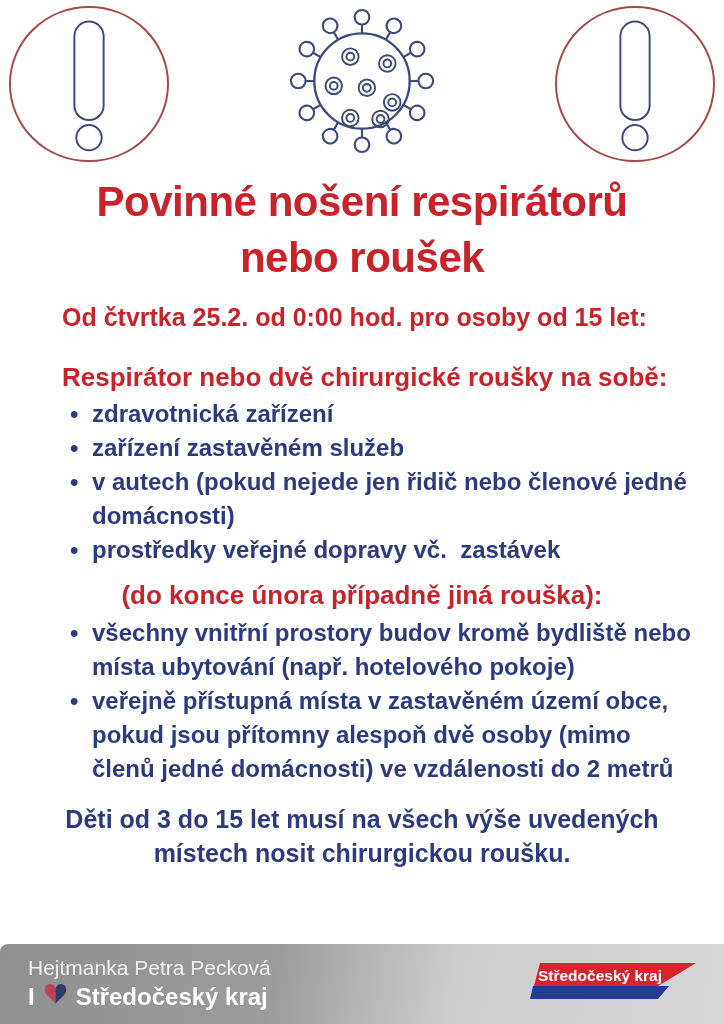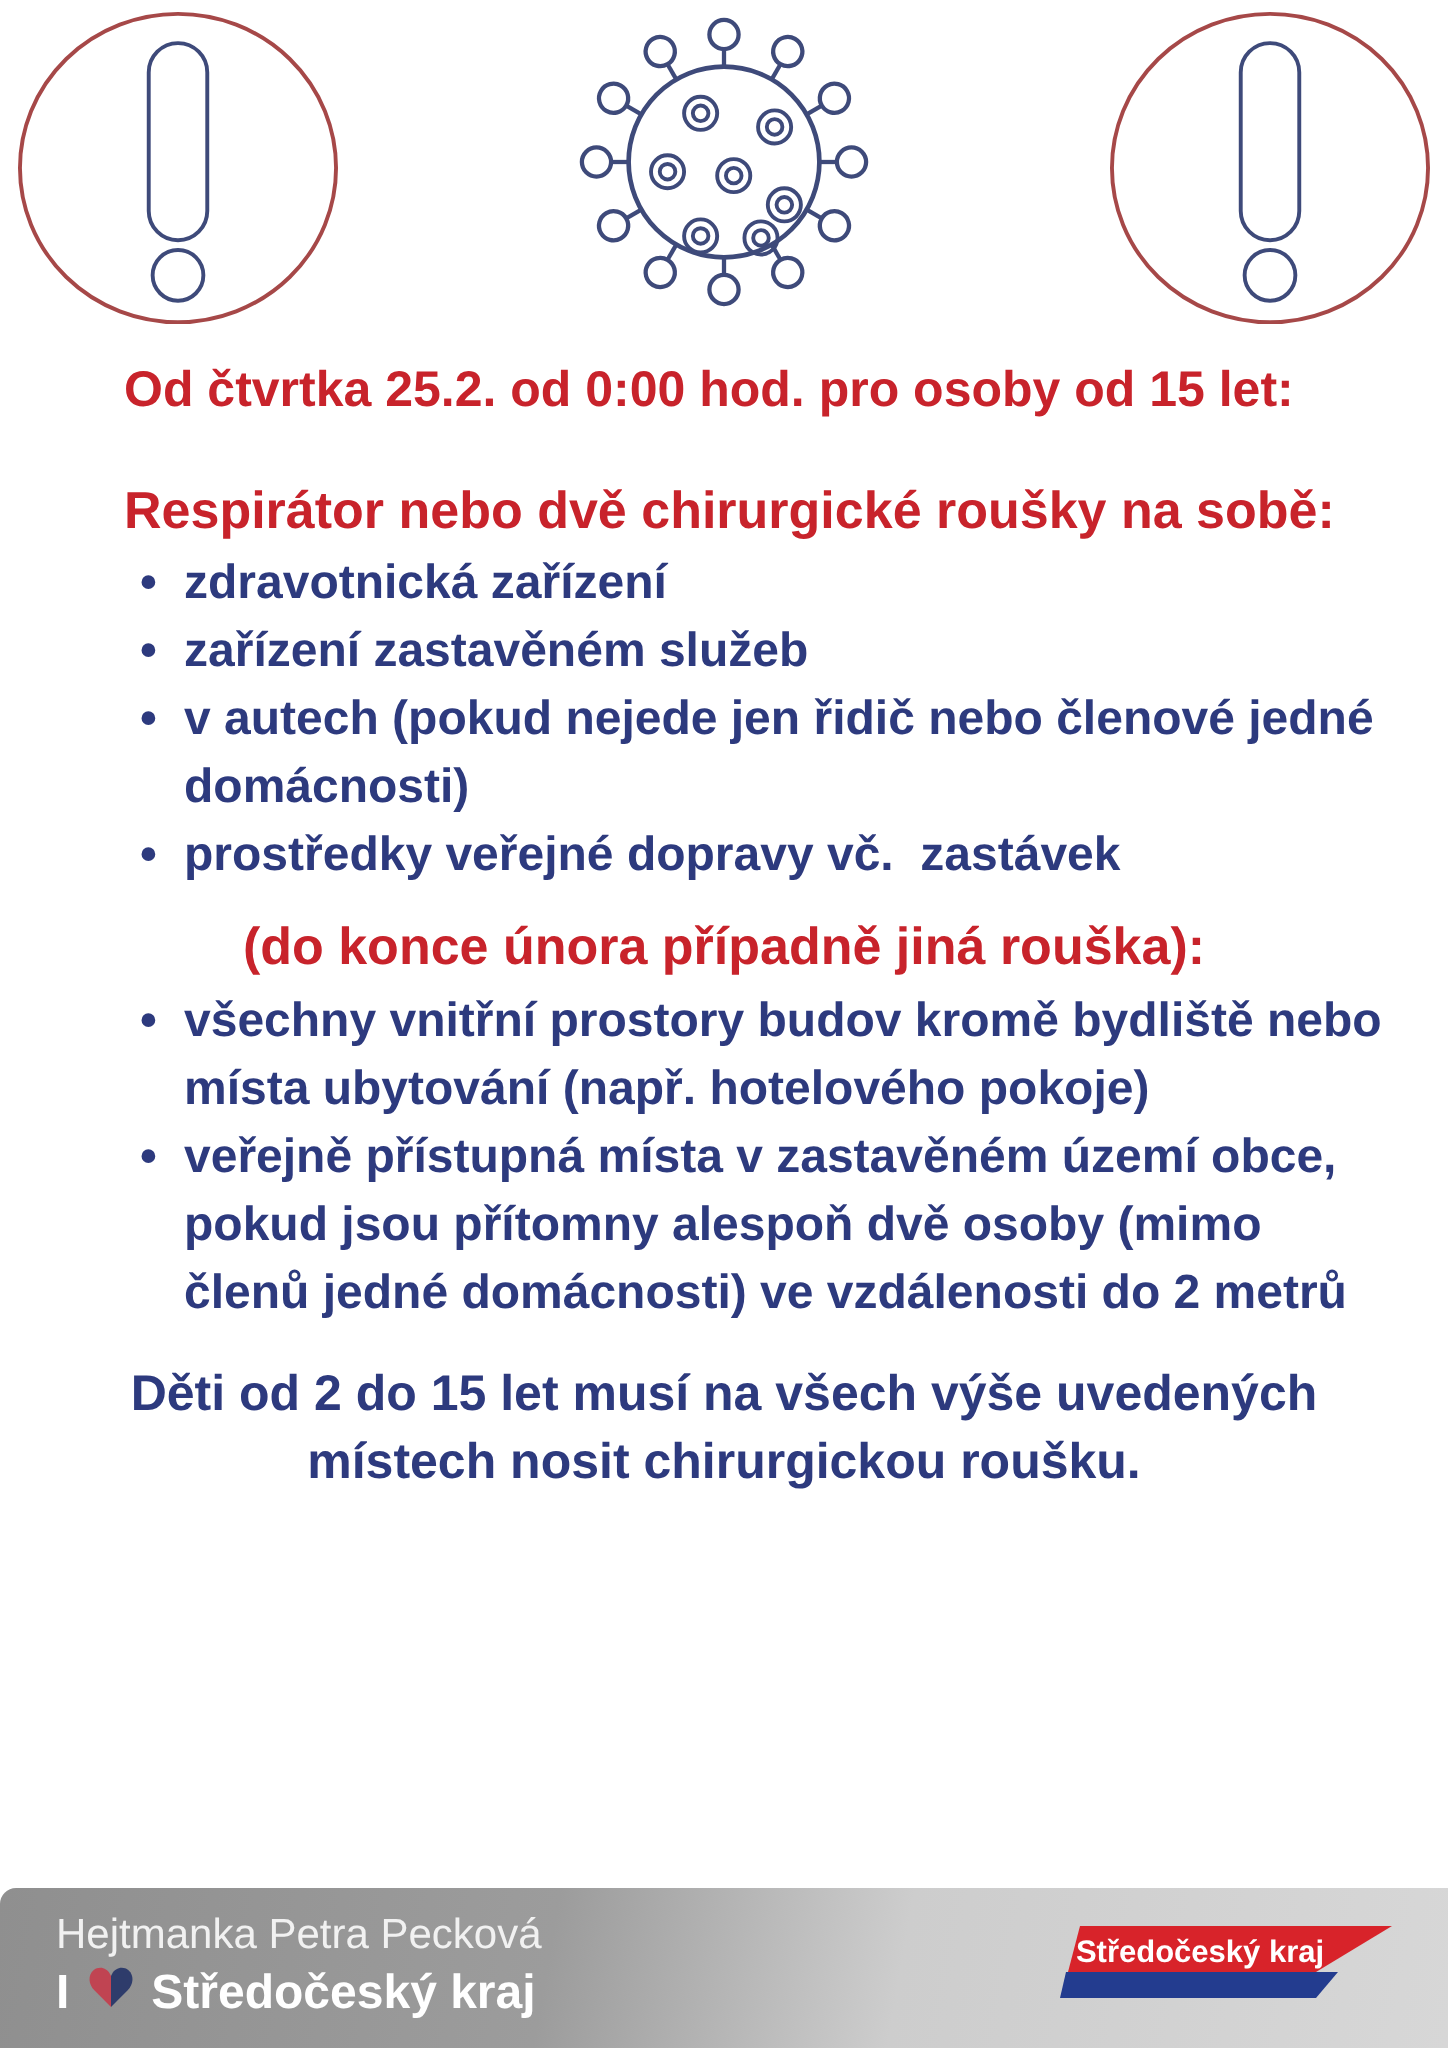--- a/index.html
+++ b/index.html
@@ -115,40 +115,44 @@
     </span>
     <span>
       <svg viewBox="0 0 170 164" width="166" height="160">
         <ellipse cx="85" cy="82" rx="81" ry="79" fill="none" stroke="#a64848" stroke-width="2"></ellipse>
         <rect x="70" y="18" width="30" height="101" rx="15" fill="none" stroke="#3e4a7a" stroke-width="2"></rect>
         <circle cx="85" cy="137" r="13" fill="none" stroke="#3e4a7a" stroke-width="2"></circle>
       </svg>
     </span>
   </div>
 
+  <div class="title">
+    <div>Povinné nošení respirátorů</div>
+    <div>nebo roušek</div>
+  </div>
 
   <div class="subtitle">Od čtvrtka 25.2. od 0:00 hod. pro osoby od 15 let:</div>
 
   <div class="sec1-heading">Respirátor nebo dvě chirurgické roušky na sobě:</div>
   <ul class="bullets">
     <li>zdravotnická zařízení</li>
     <li>zařízení zastavěném služeb</li>
     <li>v autech (pokud nejede jen řidič nebo členové jedné domácnosti)</li>
     <li>prostředky veřejné dopravy vč.  zastávek</li>
   </ul>
 
   <div class="sec2-heading">
     <div>(do konce února případně jiná rouška):</div>
   </div>
   <ul class="bullets">
     <li>všechny vnitřní prostory budov kromě bydliště nebo místa ubytování (např. hotelového pokoje)</li>
     <li>veřejně přístupná místa v zastavěném území obce, pokud jsou přítomny alespoň dvě osoby (mimo členů jedné domácnosti) ve vzdálenosti do 2 metrů</li>
   </ul>
 
-  <div class="closing">Děti od 2 do 15 let musí na všech výše uvedených místech nosit chirurgickou roušku.</div>
+  <div class="closing">Děti od 3 do 15 let musí na všech výše uvedených místech nosit chirurgickou roušku.</div>
 
   <div class="footer">
     <div class="sig">
       <div class="sig-1">Hejtmanka Petra Pecková</div>
       <div class="sig-2">
         <span>I</span>
         <span>
           <svg viewBox="0 0 32 30" width="27" height="25">
             <path d="M16 27 L6 17 C2.5 13.5 2 8 5.5 5 C9 2.2 13.5 3.6 15.4 7.2 L16 8.4 Z" fill="#c04452"></path>
             <path d="M16 27 L26 17 C29.5 13.5 30 8 26.5 5 C23 2.2 18.5 3.6 16.6 7.2 L16 8.4 Z" fill="#2e3c6b"></path>

